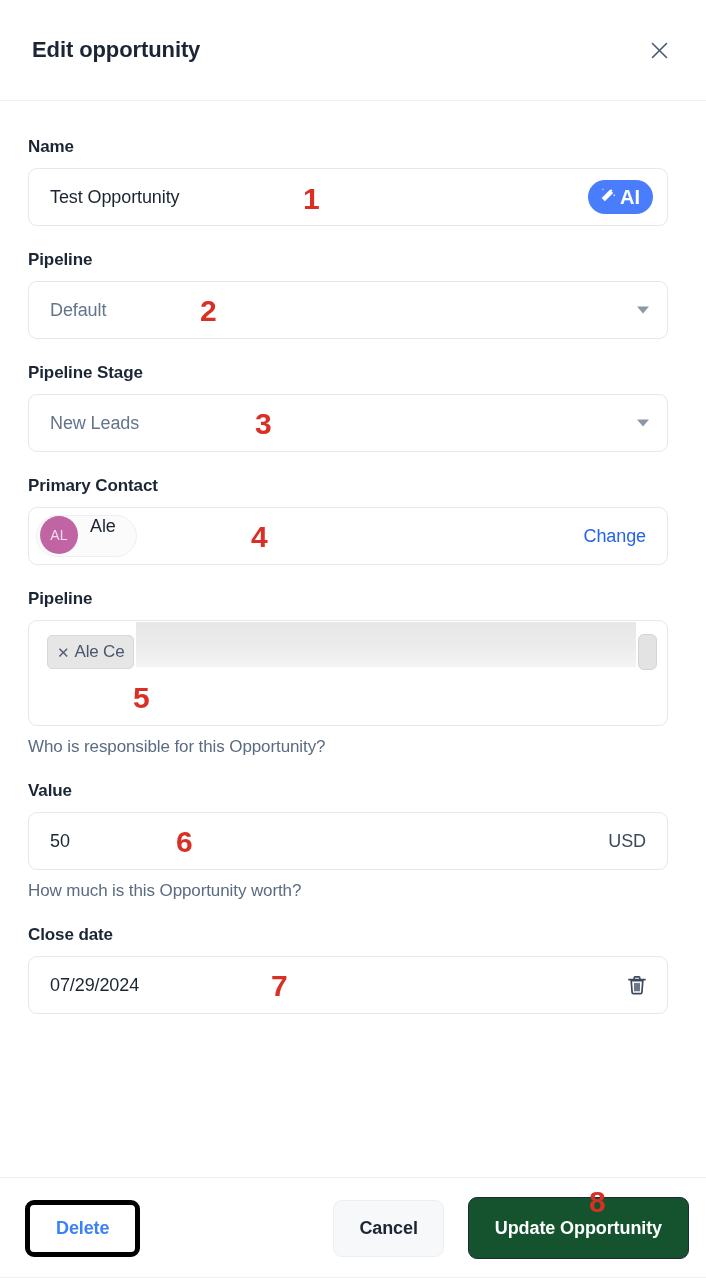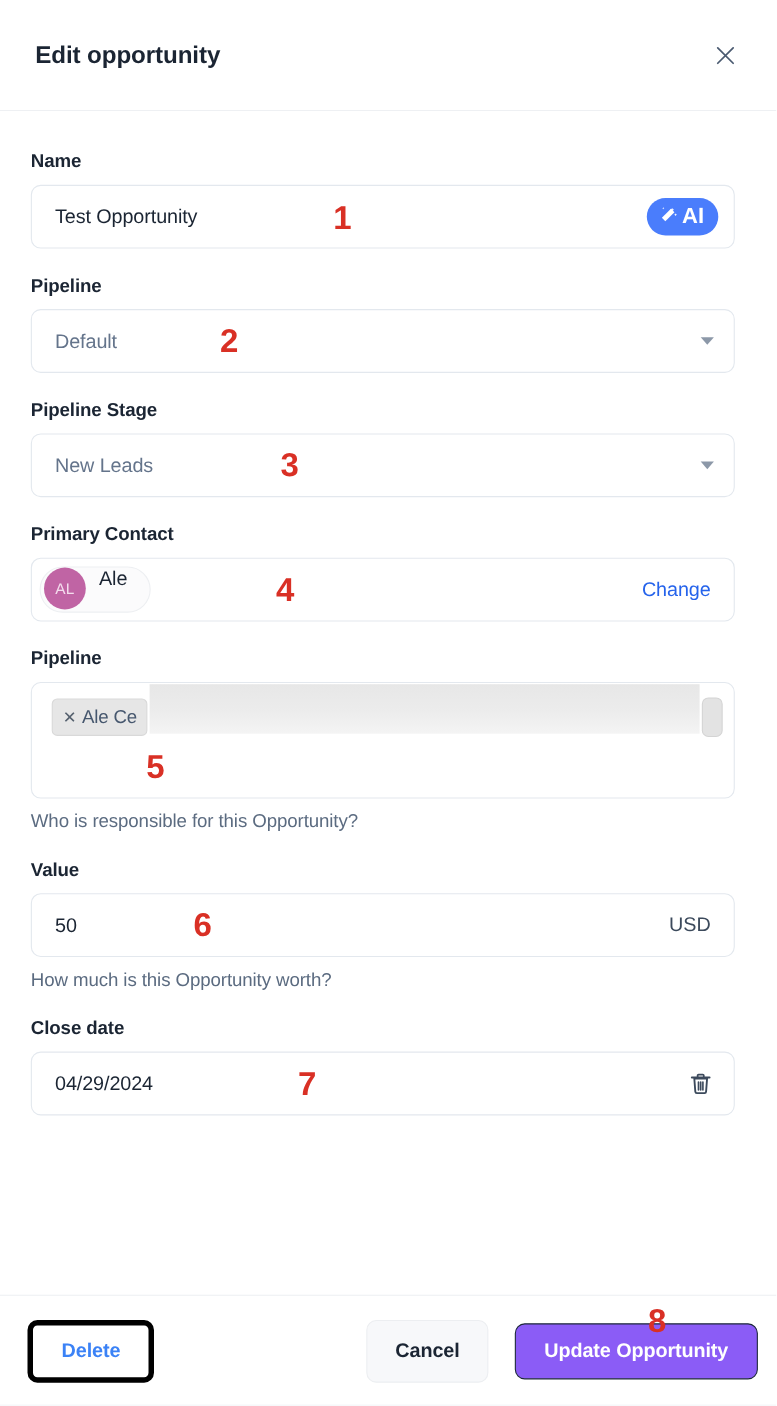--- a/index.html
+++ b/index.html
@@ -287,23 +287,23 @@
     padding-right: 1px;
   }
   .btn-cancel {
     height: 57px;
     padding: 0 25px;
     background: #f7f8fa;
     border: 1px solid #eceef1;
     color: #1b2533;
   }
   .btn-primary {
-    height: 51px;
+    height: 62px;
     padding: 0 26px;
-    background: #8b5cf6;
+    background: #14532d;
     border: 1px solid #1d2939;
     color: #ffffff;
   }
   .bottom-rule {
     position: absolute;
     left: 0; bottom: 0;
     width: 706px;
     height: 1px;
     background: #eef0f3;
   }
@@ -393,21 +393,21 @@
         <span class="control-text">50</span>
         <span class="suffix-text">USD</span>
       </div>
       <div class="help-text">How much is this Opportunity worth?</div>
       <div class="anno" style="left:148px; top:46px;">6</div>
     </div>
 
     <div class="field" style="margin-bottom:0;">
       <span class="field-label">Close date</span>
       <div class="control">
-        <span class="control-text">04/29/2024</span>
+        <span class="control-text">07/29/2024</span>
         <button class="trash-btn">
           <svg width="24" height="24" viewBox="0 0 24 24" aria-hidden="true">
             <path d="M4 6.6 H20" stroke="#3c4a5c" stroke-width="1.9" stroke-linecap="round"></path>
             <path d="M9.2 6.2 V4.8 A0.9 0.9 0 0 1 10.1 3.9 H13.9 A0.9 0.9 0 0 1 14.8 4.8 V6.2" fill="none" stroke="#3c4a5c" stroke-width="1.6"></path>
             <path d="M6.2 7.6 H17.8 L16.9 19.4 A1.4 1.4 0 0 1 15.5 20.7 H8.5 A1.4 1.4 0 0 1 7.1 19.4 Z" fill="none" stroke="#3c4a5c" stroke-width="1.7"></path>
             <path d="M10 10.6 V17.8 M12 10.6 V17.8 M14 10.6 V17.8" stroke="#3c4a5c" stroke-width="1.5" stroke-linecap="round"></path>
           </svg>
         </button>
       </div>
       <div class="anno" style="left:243px; top:46px;">7</div>

